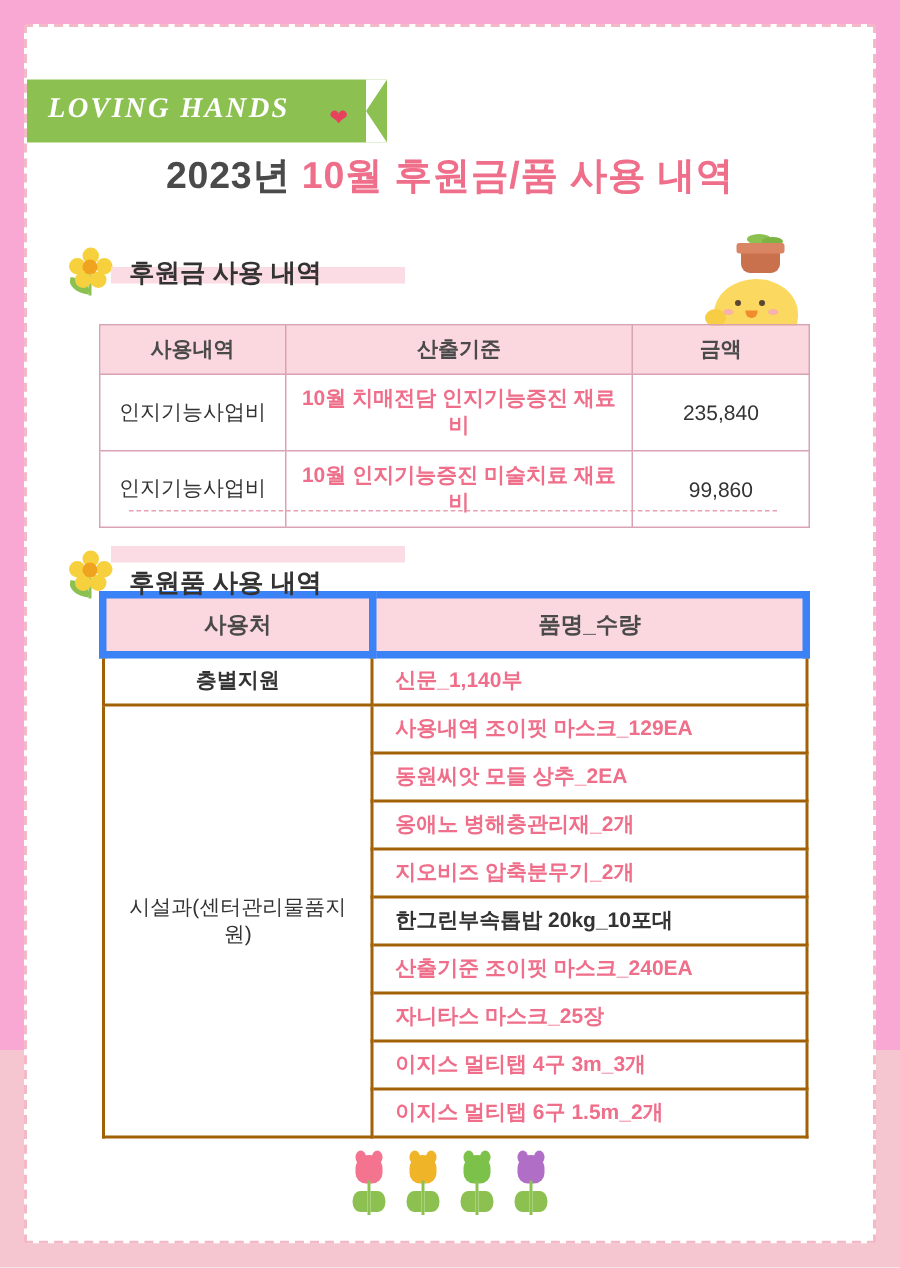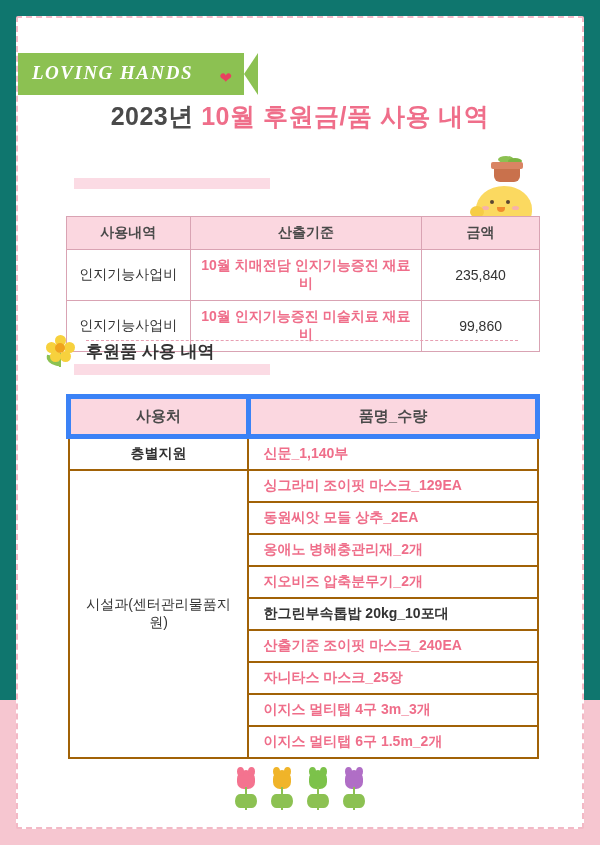--- a/index.html
+++ b/index.html
@@ -10,21 +10,21 @@
     width: 600px;
     height: 845px;
     background: #f6c6d0;
     font-family: "Liberation Sans", sans-serif;
     overflow: hidden;
   }
   .page {
     position: relative;
     width: 600px;
     height: 700px;
-    background: #0f766e;
+    background: #f9a8d4;
     padding: 16px;
   }
   .sheet {
     position: relative;
     width: 568px;
     height: 813px;
     background: #ffffff;
     border: 2px dashed #f3b9c6;
     border-radius: 2px;
     overflow: hidden;
@@ -94,21 +94,21 @@
 
   
   .section-head {
     position: absolute;
     left: 26px;
     display: flex;
     align-items: center;
     gap: 8px;
   }
   .sec1 { top: 146px; }
-  .sec2 { top: 316px; }
+  .sec2 { top: 348px; align-items: flex-end; }
   .flower {
     width: 34px; height: 34px;
     position: relative;
     flex: 0 0 34px;
   }
   .petal {
     position: absolute;
     width: 11px; height: 11px;
     background: #f7d13d;
     border-radius: 50%;
@@ -392,20 +392,33 @@
       <span class="body"></span>
       <span class="eye l"></span>
       <span class="eye r"></span>
       <span class="beak"></span>
       <span class="cheek l"></span>
       <span class="cheek r"></span>
       <span class="wing"></span>
     </div>
 
     <div class="sec-hl hl1"></div>
+    <div class="section-head sec1">
+      <span class="flower">
+        <span class="stem"></span>
+        <span class="leaf"></span>
+        <span class="petal p1"></span>
+        <span class="petal p2"></span>
+        <span class="petal p3"></span>
+        <span class="petal p4"></span>
+        <span class="petal p5"></span>
+        <span class="fcenter"></span>
+      </span>
+      <span class="sec-title">후원금 사용 내역</span>
+    </div>
 
     <table class="tbl1">
       <thead>
         <tr>
           <th class="c1">사용내역</th>
           <th class="c2">산출기준</th>
           <th class="c3">금액</th>
         </tr>
       </thead>
       <tbody>
@@ -446,21 +459,21 @@
           <th class="c2">품명_수량</th>
         </tr>
       </thead>
       <tbody>
         <tr>
           <td class="usecell bold">층별지원</td>
           <td class="itemcell">신문_1,140부</td>
         </tr>
         <tr>
           <td class="usecell" rowspan="9">시설과(센터관리물품지원)</td>
-          <td class="itemcell">싱그라미 조이핏 마스크_129EA</td>
+          <td class="itemcell">사용내역 조이핏 마스크_129EA</td>
         </tr>
         <tr>
           <td class="itemcell">동원씨앗 모들 상추_2EA</td>
         </tr>
         <tr>
           <td class="itemcell">옹애노 병해충관리재_2개</td>
         </tr>
         <tr>
           <td class="itemcell">지오비즈 압축분무기_2개</td>
         </tr>

